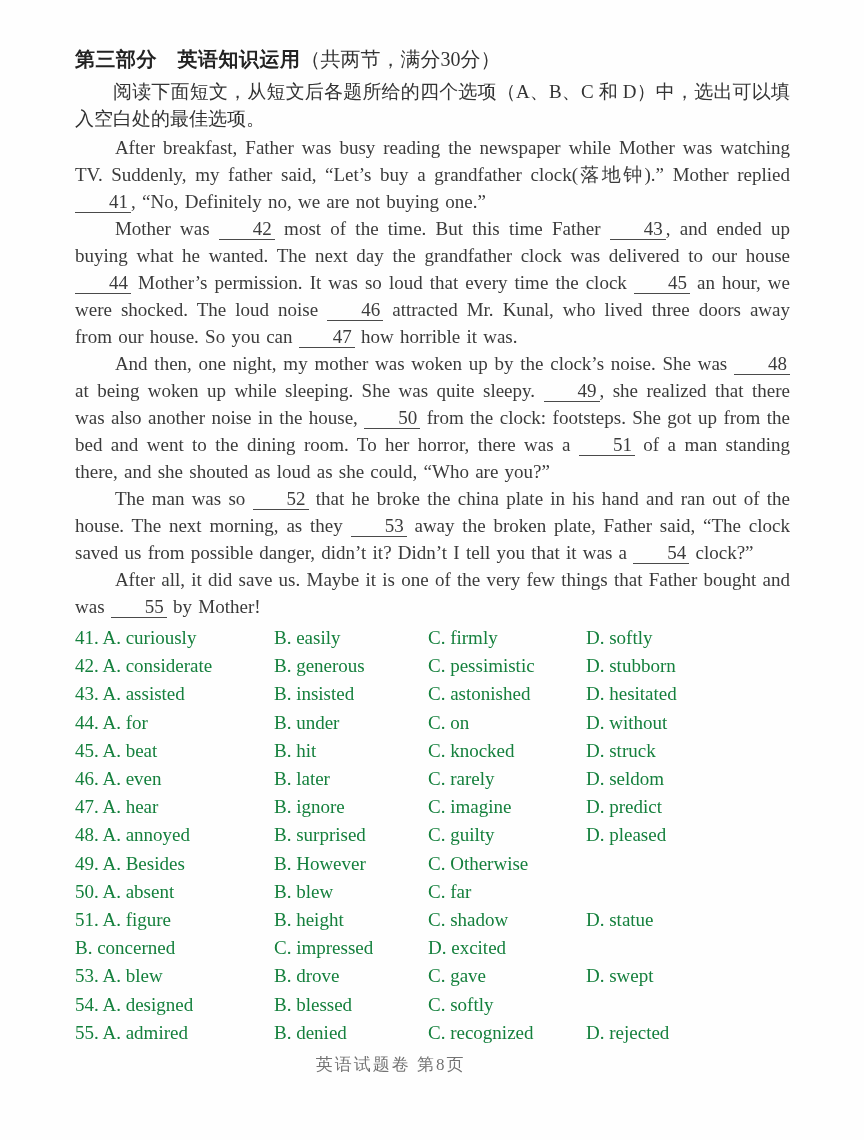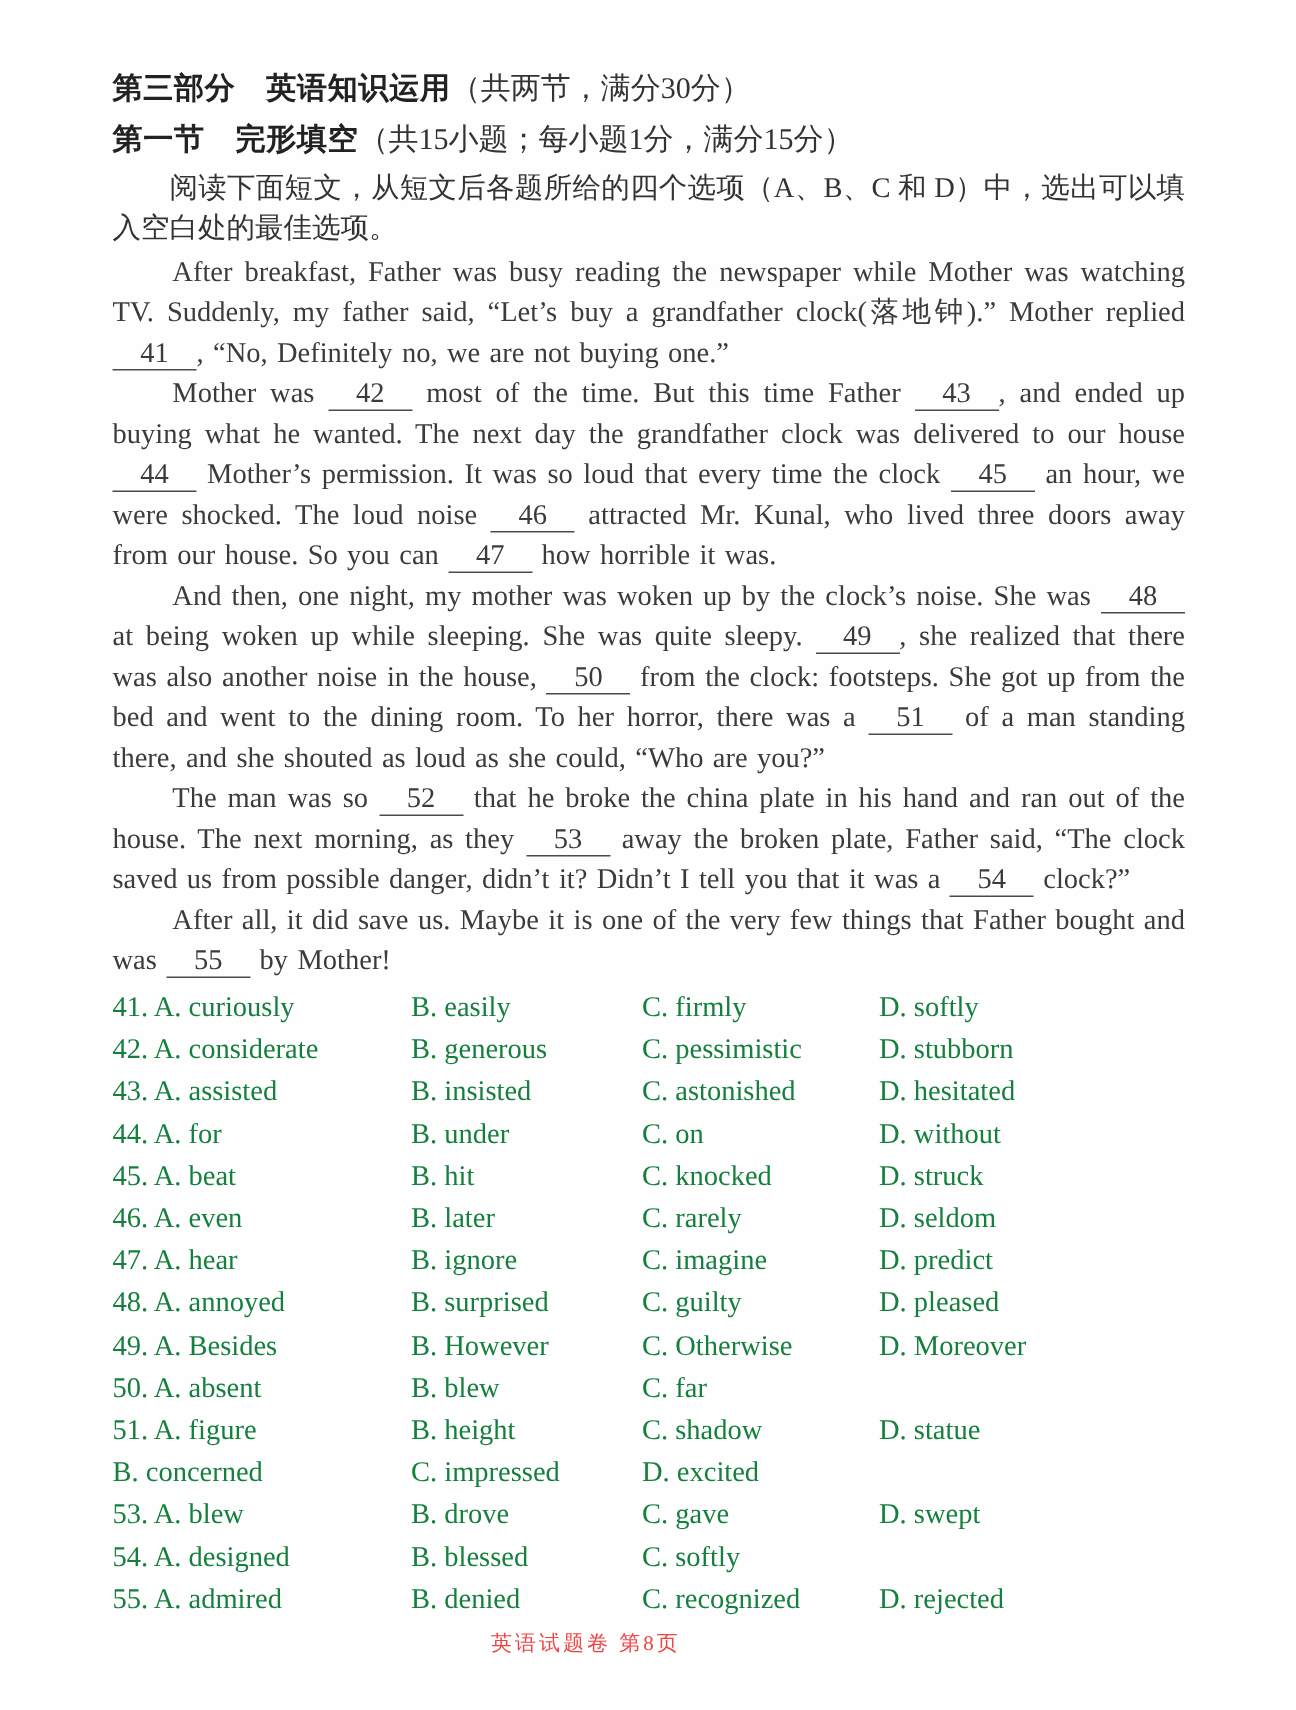--- a/index.html
+++ b/index.html
@@ -57,21 +57,21 @@
     line-height: 27px;
     text-align: justify;
     text-indent: 2.1em;
     color: #3b3b3b;
     word-spacing: 1.5px;
   }
   .blank {
     display: inline-block;
     min-width: 50px;
     padding: 0 3px;
-    text-align: center;
+    text-align: right;
     text-indent: 0;
     border-bottom: 1.5px solid #4a4a4a;
     line-height: 20px;
     color: #3b3b3b;
   }
   
   .options {
     margin-top: 4px;
   }
   .opt-row {
@@ -84,33 +84,32 @@
     font-size: 19px;
     color: #15803d;
     white-space: nowrap;
     overflow: hidden;
   }
   
   .footer {
     margin-top: 6px;
     text-align: center;
     transform: translateX(-42px);
-    font-size: 14px;
-    color: #ef4444;
+    font-size: 17px;
+    color: #737373;
     letter-spacing: 2px;
   }
 </style>
 </head>
 <body>
 
 <div class="page">
 
   <div class="h-line"><span class="hd-bold">第三部分　英语知识运用</span><span class="hd-rest">（共两节，满分30分）</span></div>
 
-  <div class="h-line"><span class="hd-bold">第一节　完形填空</span><span class="hd-rest">（共15小题；每小题1分，满分15分）</span></div>
 
   <p class="instructions">阅读下面短文，从短文后各题所给的四个选项（A、B、C 和 D）中，选出可以填入空白处的最佳选项。</p>
 
   <div class="passage">
       <p class="para">After breakfast, Father was busy reading the newspaper while Mother was watching TV. Suddenly, my father said, “Let’s buy a grandfather clock(落地钟).” Mother replied <span class="blank">41</span>, “No, Definitely no, we are not buying one.”</p>
       <p class="para">Mother was <span class="blank">42</span> most of the time. But this time Father <span class="blank">43</span>, and ended up buying what he wanted. The next day the grandfather clock was delivered to our house <span class="blank">44</span> Mother’s permission. It was so loud that every time the clock <span class="blank">45</span> an hour, we were shocked. The loud noise <span class="blank">46</span> attracted Mr. Kunal, who lived three doors away from our house. So you can <span class="blank">47</span> how horrible it was.</p>
       <p class="para">And then, one night, my mother was woken up by the clock’s noise. She was <span class="blank">48</span> at being woken up while sleeping. She was quite sleepy. <span class="blank">49</span>, she realized that there was also another noise in the house, <span class="blank">50</span> from the clock: footsteps. She got up from the bed and went to the dining room. To her horror, there was a <span class="blank">51</span> of a man standing there, and she shouted as loud as she could, “Who are you?”</p>
       <p class="para">The man was so <span class="blank">52</span> that he broke the china plate in his hand and ran out of the house. The next morning, as they <span class="blank">53</span> away the broken plate, Father said, “The clock saved us from possible danger, didn’t it? Didn’t I tell you that it was a <span class="blank">54</span> clock?”</p>
       <p class="para">After all, it did save us. Maybe it is one of the very few things that Father bought and was <span class="blank">55</span> by Mother!</p>
     </div>
@@ -161,21 +160,20 @@
       <div class="opt-row">
         <div class="opt-cell">48. A. annoyed</div>
         <div class="opt-cell">B. surprised</div>
         <div class="opt-cell">C. guilty</div>
         <div class="opt-cell">D. pleased</div>
       </div>
       <div class="opt-row">
         <div class="opt-cell">49. A. Besides</div>
         <div class="opt-cell">B. However</div>
         <div class="opt-cell">C. Otherwise</div>
-        <div class="opt-cell">D. Moreover</div>
       </div>
       <div class="opt-row">
         <div class="opt-cell">50. A. absent</div>
         <div class="opt-cell">B. blew</div>
         <div class="opt-cell">C. far</div>
       </div>
       <div class="opt-row">
         <div class="opt-cell">51. A. figure</div>
         <div class="opt-cell">B. height</div>
         <div class="opt-cell">C. shadow</div>

